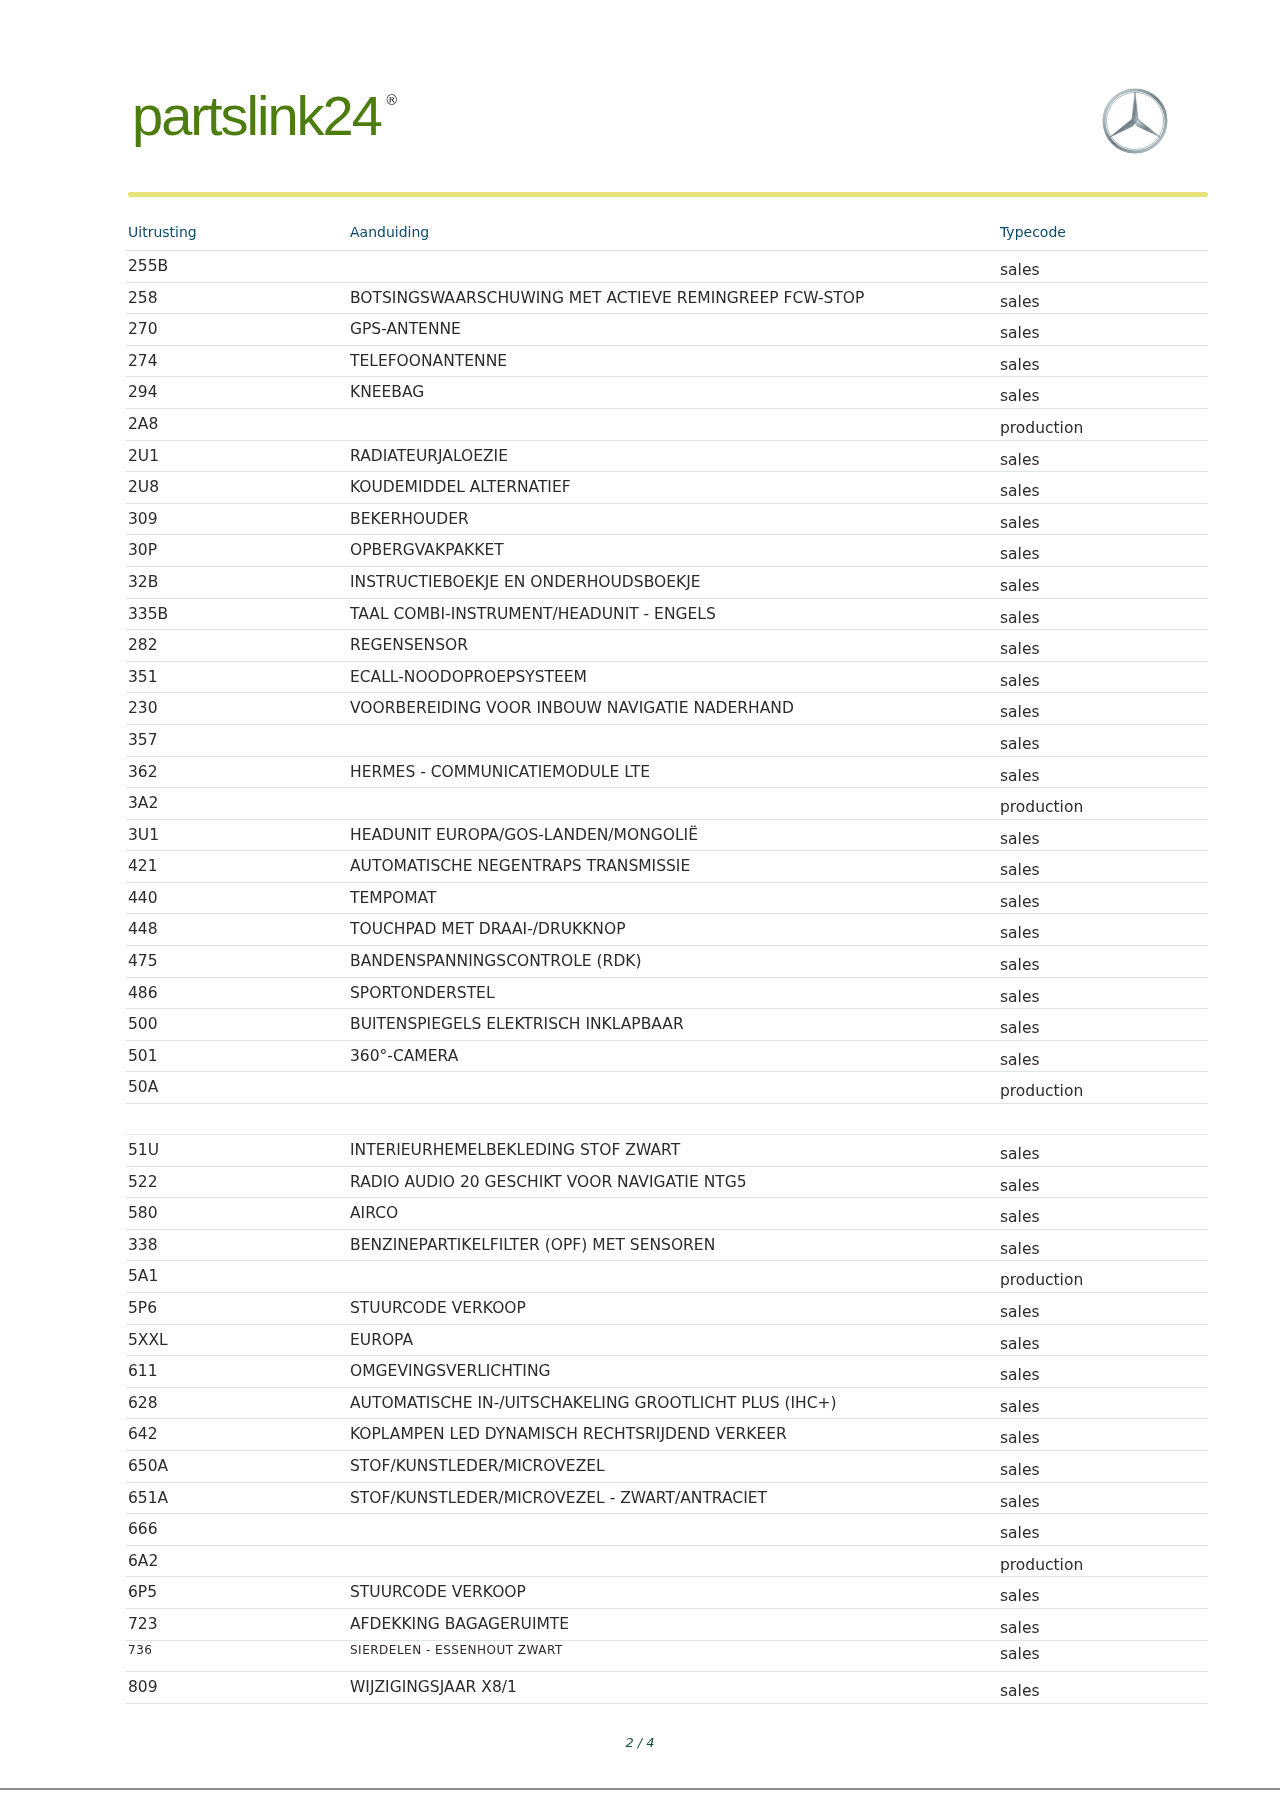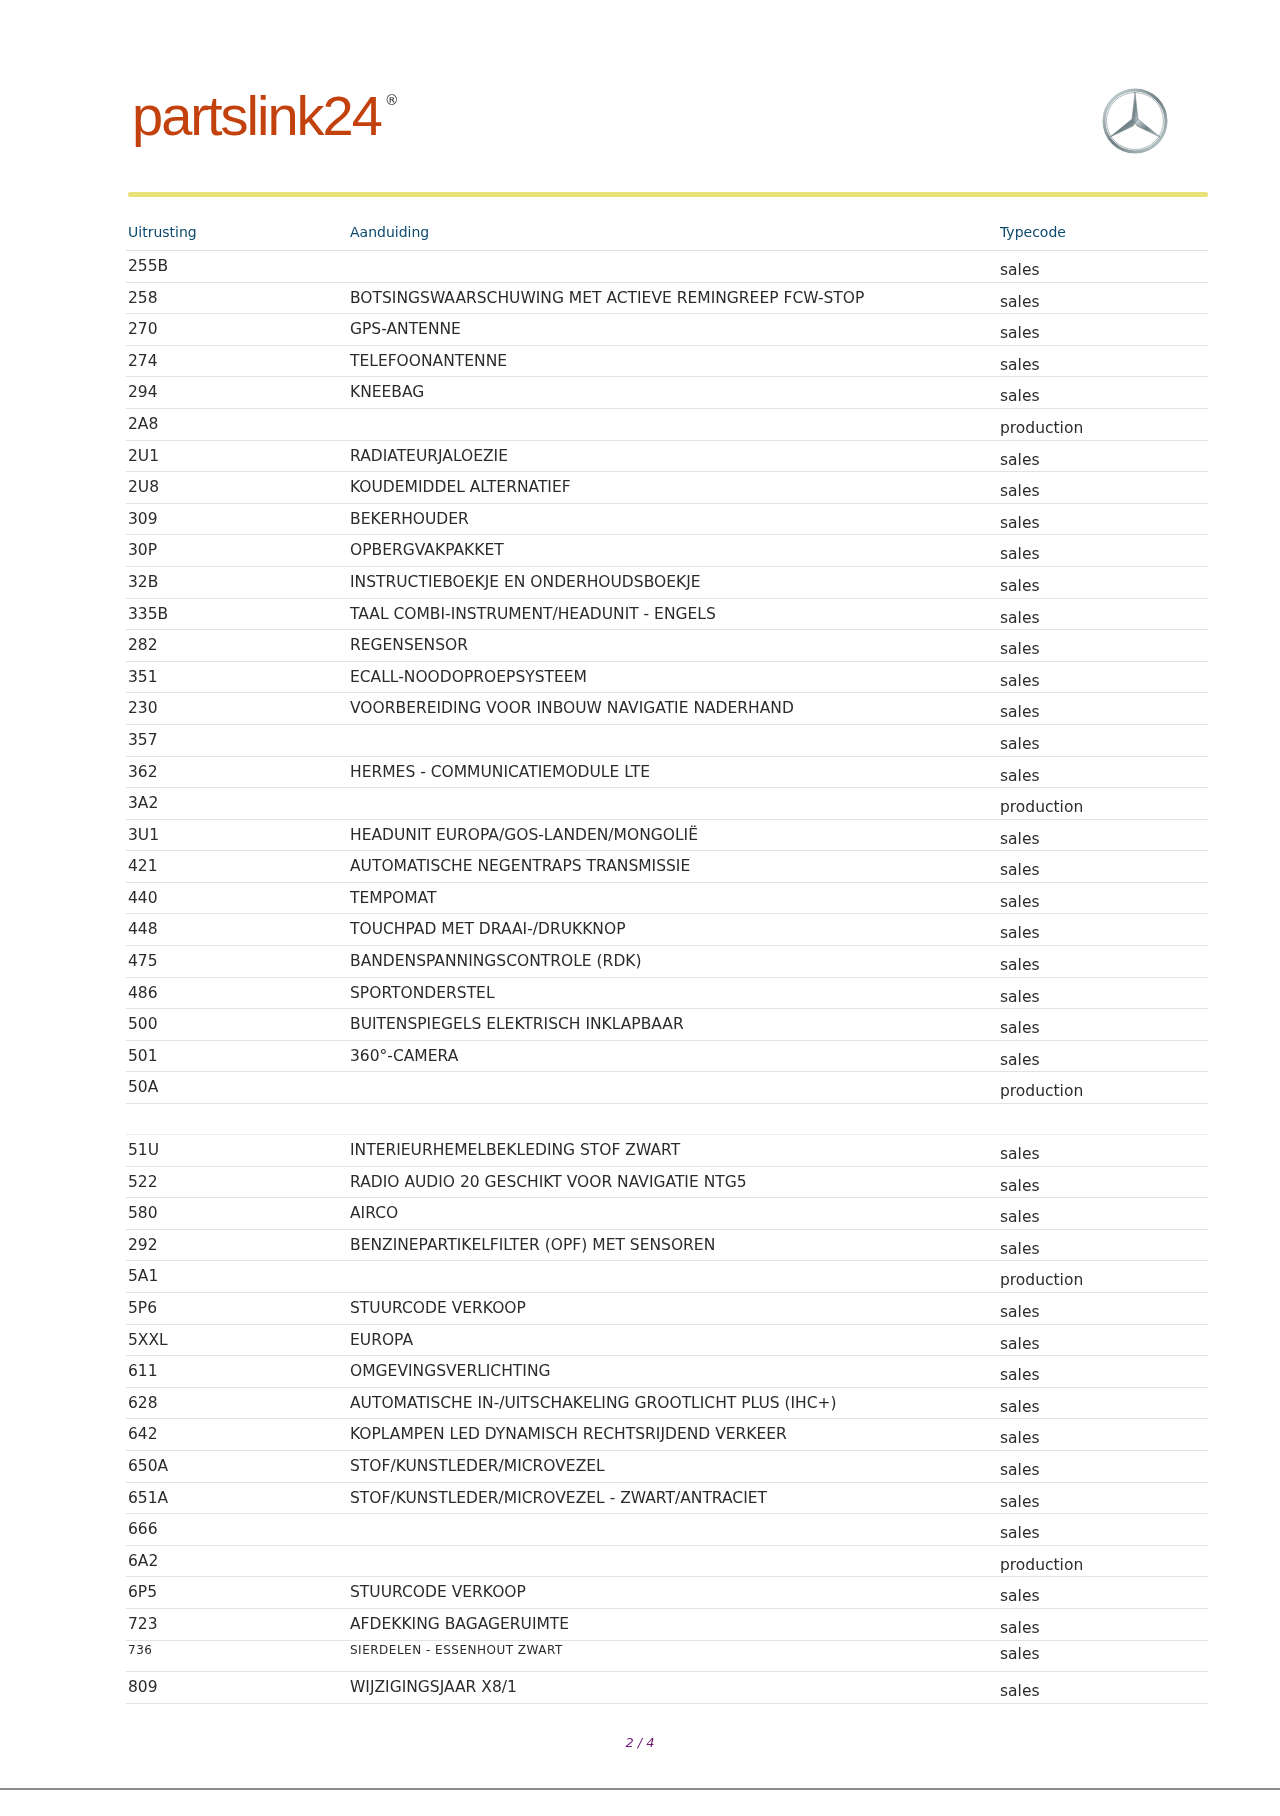--- a/index.html
+++ b/index.html
@@ -1,36 +1,36 @@
 <!DOCTYPE html>
 <html><head>
   <meta charset="utf-8">
   <style>
     html, body { margin: 0; padding: 0; background: #ffffff; }
     body { width: 1280px; height: 1816px; position: relative; overflow: hidden;
            font-family: "DejaVu Sans", "Liberation Sans", sans-serif; color: #2a2a2a; }
     .logo { position: absolute; left: 128px; top: 88px; height: 70px; }
     .logo-text { font-family: "Liberation Sans", sans-serif; font-size: 56px; letter-spacing: -2px;
-                 color: #c2410c; line-height: 1; font-weight: 400; position: relative; padding-left: 4px; }
+                 color: #4d7c0f; line-height: 1; font-weight: 400; position: relative; padding-left: 4px; }
     .logo-reg { font-size: 14px; position: relative; top: -30px; left: 4px; color: #333; }
     .mb-star { position: absolute; left: 1100px; top: 86px; width: 70px; height: 70px; }
     .yellow-rule { position: absolute; left: 128px; top: 192px; width: 1080px; height: 5px;
                    background: #e8e27a; border-radius: 2px; }
     .table { position: absolute; left: 126px; top: 216px; width: 1082px; }
     .hdr { position: relative; height: 34px; border-bottom: 1px solid #d9dfe2; }
     .hdr span { position: absolute; top: 8px; font-size: 14px; color: #0c4a6e; }
     .hdr .c1 { left: 2px; } .hdr .c2 { left: 224px; } .hdr .c3 { left: 874px; top: 8px; }
     .row { position: relative; height: 30.6px; border-bottom: 1px solid #dfe4e6; }
     .row span { position: absolute; top: 6px; font-size: 15.5px; color: #2b2b2b; white-space: nowrap; }
     .row .c1 { left: 2px; } .row .c2 { left: 224px; } .row .c3 { left: 874px; top: 10px; }
     .row.gap { height: 30px; border-bottom: 1px solid #e8eced; }
     .row.small span { font-size: 12px; top: 2px; letter-spacing: 0.5px; text-align: center; }
     .row.small .c3 { font-size: 15.5px; top: 4px; letter-spacing: 0; }
     .page-num { position: absolute; left: 0; width: 1280px; top: 1735px; text-align: center;
-                font-size: 13px; color: #701a75; font-style: italic; }
+                font-size: 13px; color: #14532d; font-style: italic; }
     .bottom-rule { position: absolute; left: 0; top: 1788px; width: 1280px; height: 2px; background: #8c8c8c; }
   </style>
 </head>
 <body>
 
 <div class="logo">
   <span class="logo-text">partslink24</span><span class="logo-reg">®</span>
 </div>
 
 <svg class="mb-star" viewBox="0 0 70 70">
@@ -201,21 +201,21 @@
         <span class="c1">522</span>
         <span class="c2">RADIO AUDIO 20 GESCHIKT VOOR NAVIGATIE NTG5</span>
         <span class="c3">sales</span>
       </div>
       <div class="row">
         <span class="c1">580</span>
         <span class="c2">AIRCO</span>
         <span class="c3">sales</span>
       </div>
       <div class="row">
-        <span class="c1">292</span>
+        <span class="c1">338</span>
         <span class="c2">BENZINEPARTIKELFILTER (OPF) MET SENSOREN</span>
         <span class="c3">sales</span>
       </div>
       <div class="row">
         <span class="c1">5A1</span>
         <span class="c2"></span>
         <span class="c3">production</span>
       </div>
       <div class="row">
         <span class="c1">5P6</span>

